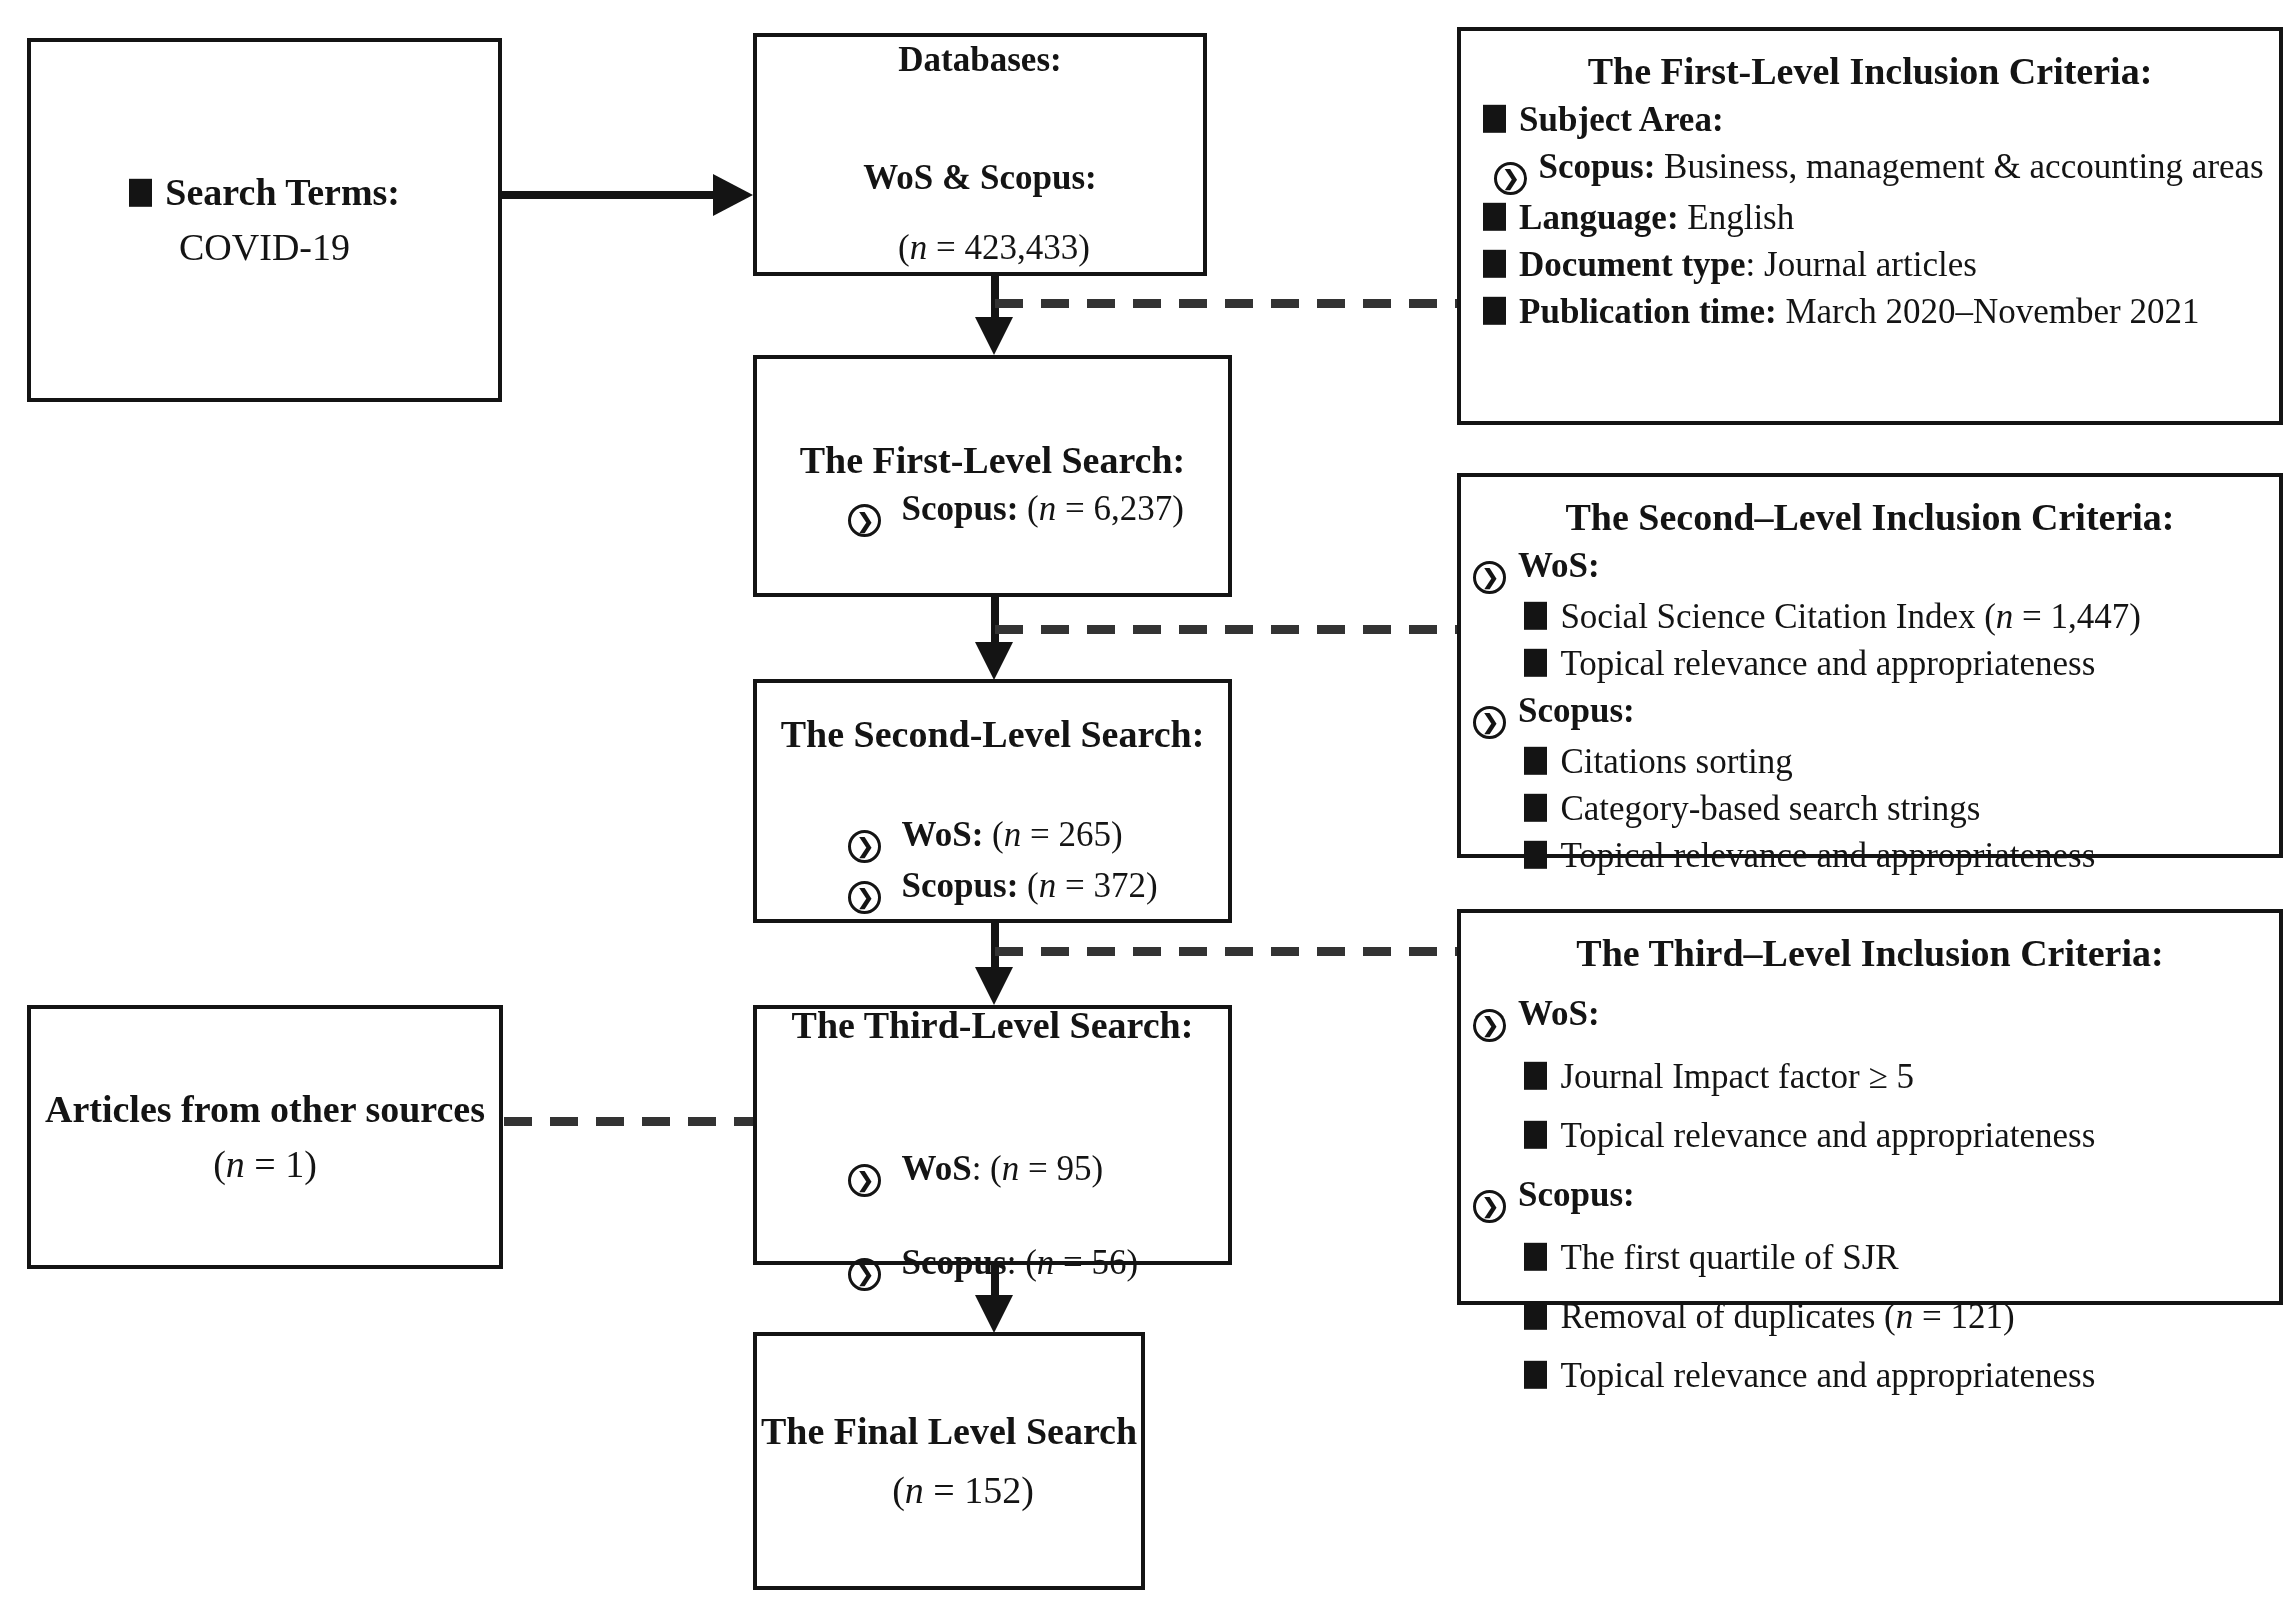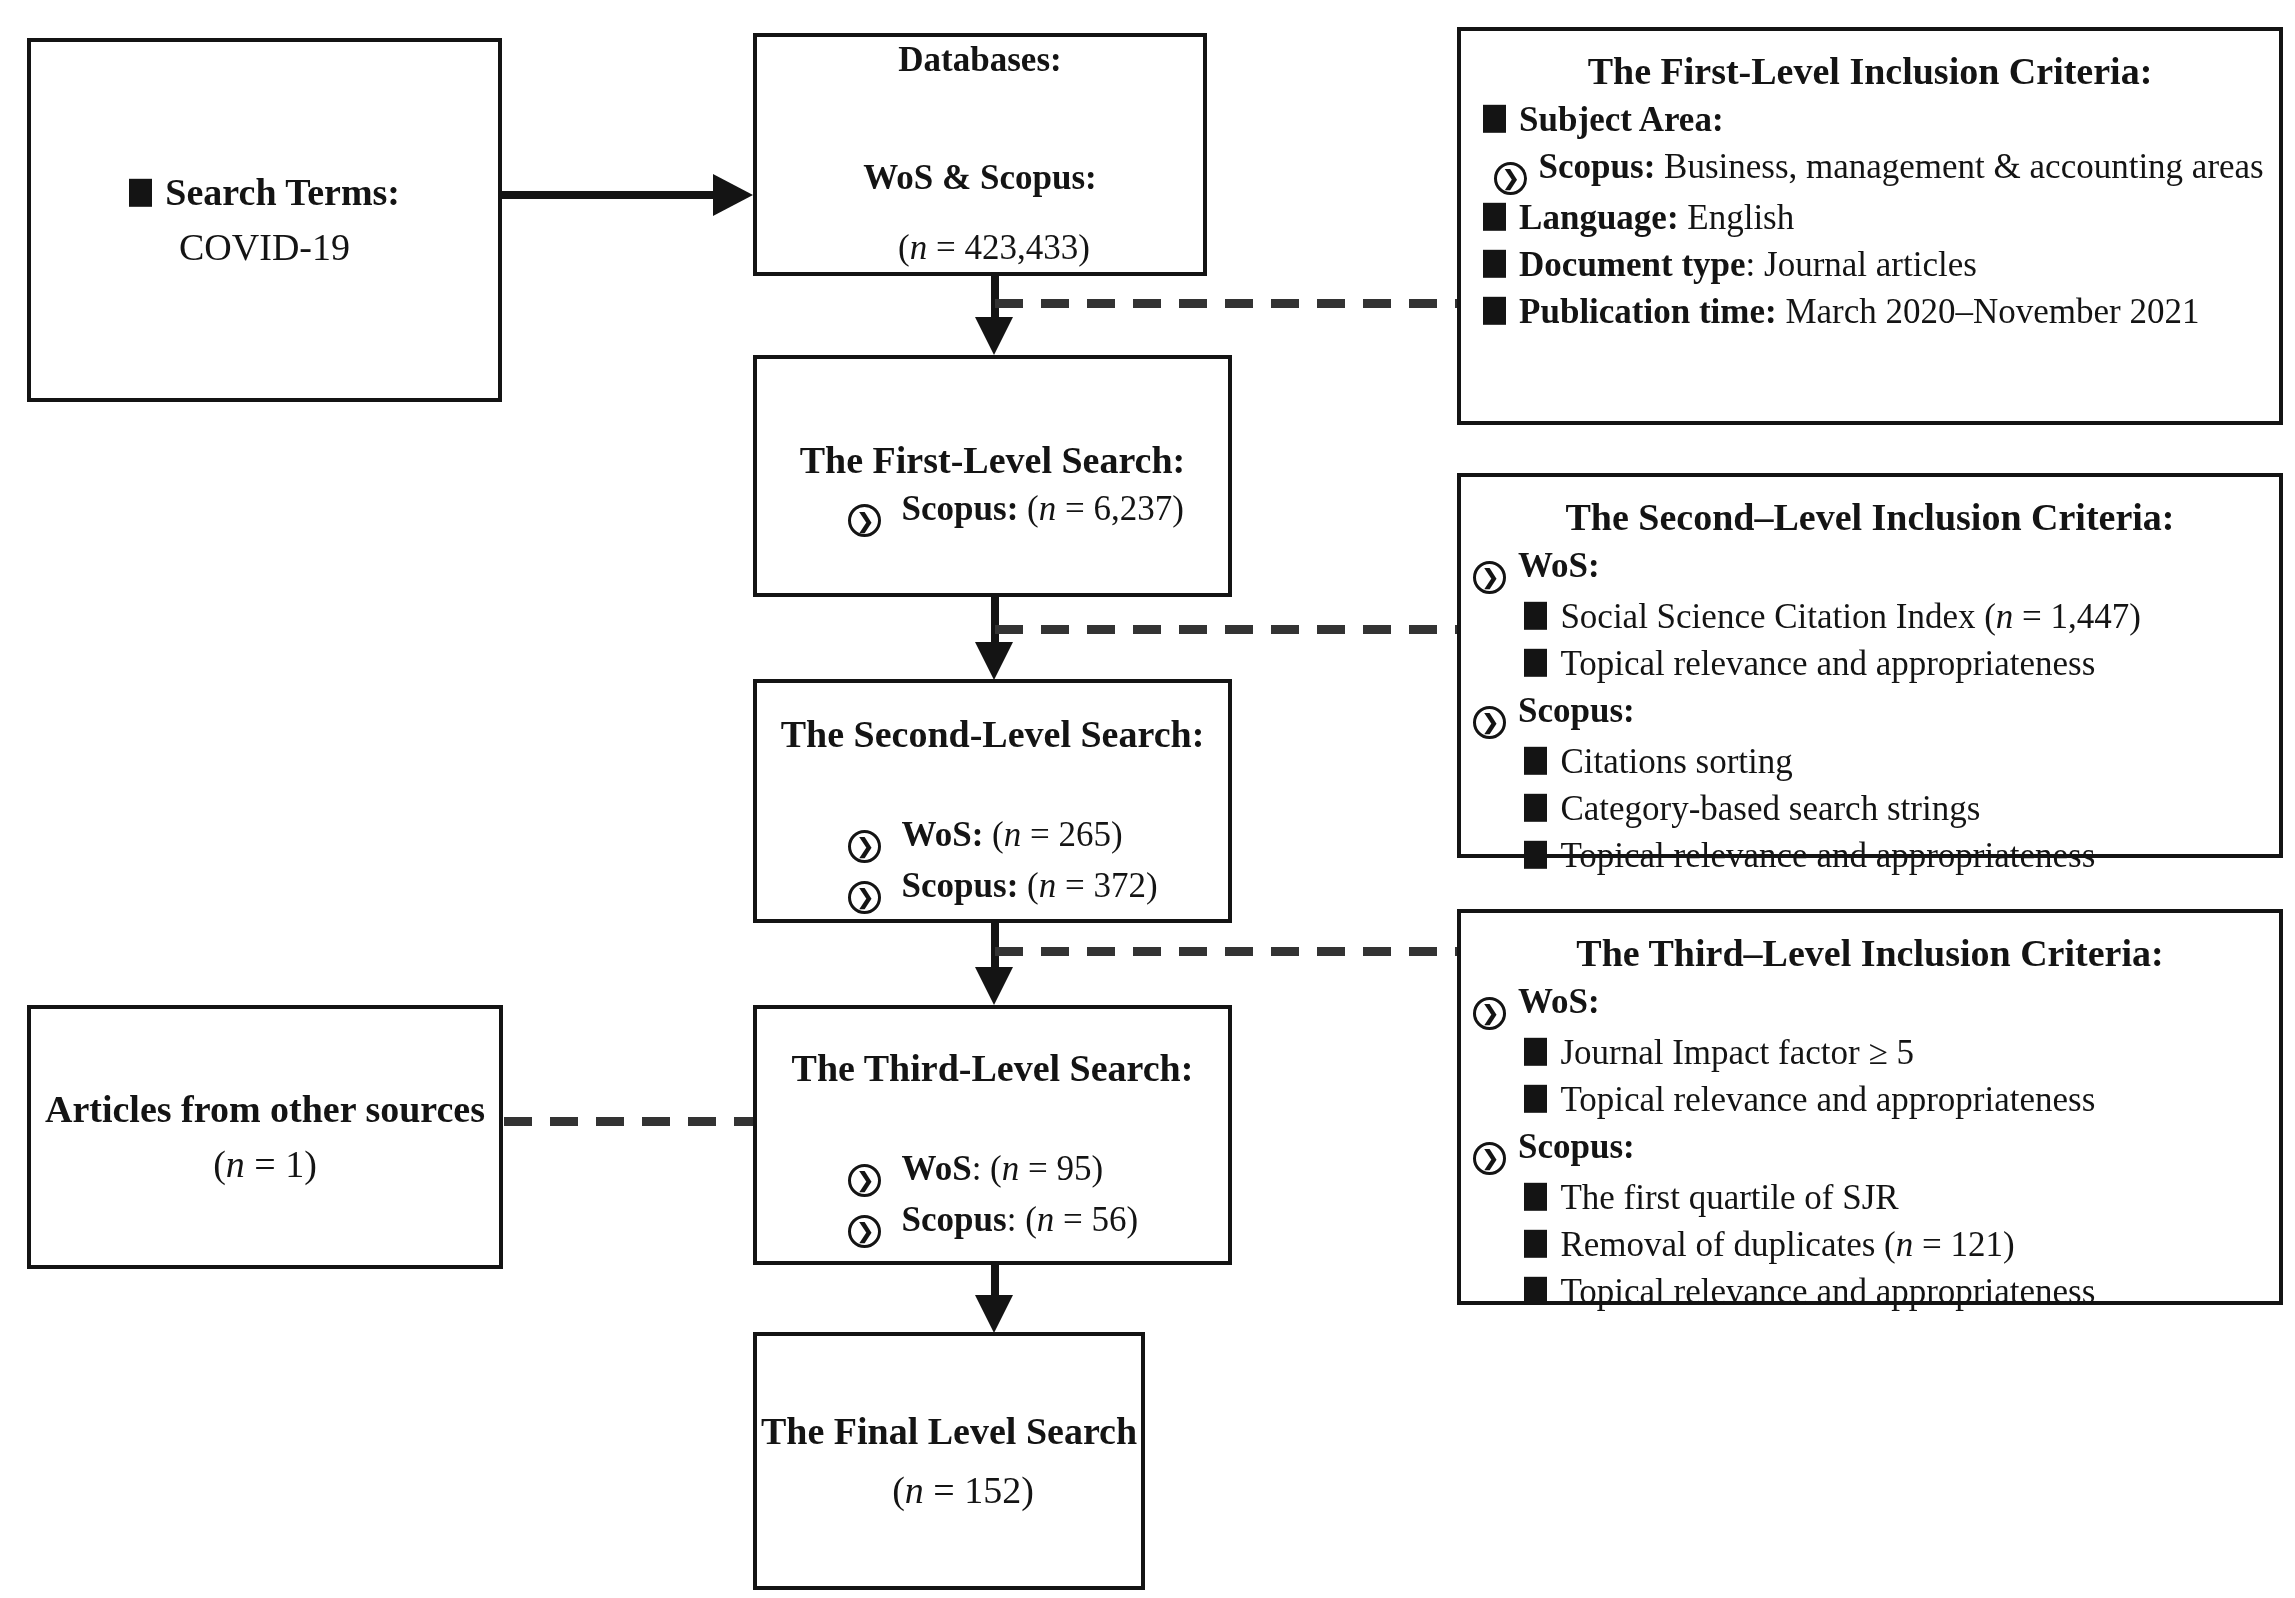--- a/index.html
+++ b/index.html
@@ -61,23 +61,23 @@
     border-left:19.4px solid transparent;border-right:19.4px solid transparent;
     border-top:38px solid var(--ink);
   }
   
   #bx-search-terms{left:27px;top:38px;width:475px;height:364px;}
   #bx-databases{left:753px;top:33px;width:454px;height:243px;justify-content:space-between;}
   #bx-first-criteria{left:1457px;top:27px;width:826px;height:398px;}
   #bx-first-search{left:753px;top:355px;width:479px;height:242px;}
   #bx-second-criteria{left:1457px;top:473px;width:826px;height:385px;}
   #bx-second-search{left:753px;top:679px;width:479px;height:244px;}
-  #bx-third-criteria{left:1457px;top:909px;width:826px;height:396px;}
+  #bx-third-criteria{left:1457px;top:909px;width:826px;height:396px;gap:12px;}
   #bx-articles-other{left:27px;top:1005px;width:476px;height:264px;}
-  #bx-third-search{left:753px;top:1005px;width:479px;height:260px;}
+  #bx-third-search{left:753px;top:1005px;width:479px;height:260px;gap:43px;}
   #bx-final-search{left:753px;top:1332px;width:392px;height:258px;}
 </style>
 </head>
 <body>
 
 <div id="canvas">
 
   <div class="box" id="bx-search-terms">
       <div class="line c big"><span class="sq"></span><span class="b">Search Terms:</span></div>
       <div class="line c big"><span>COVID-19</span></div>

